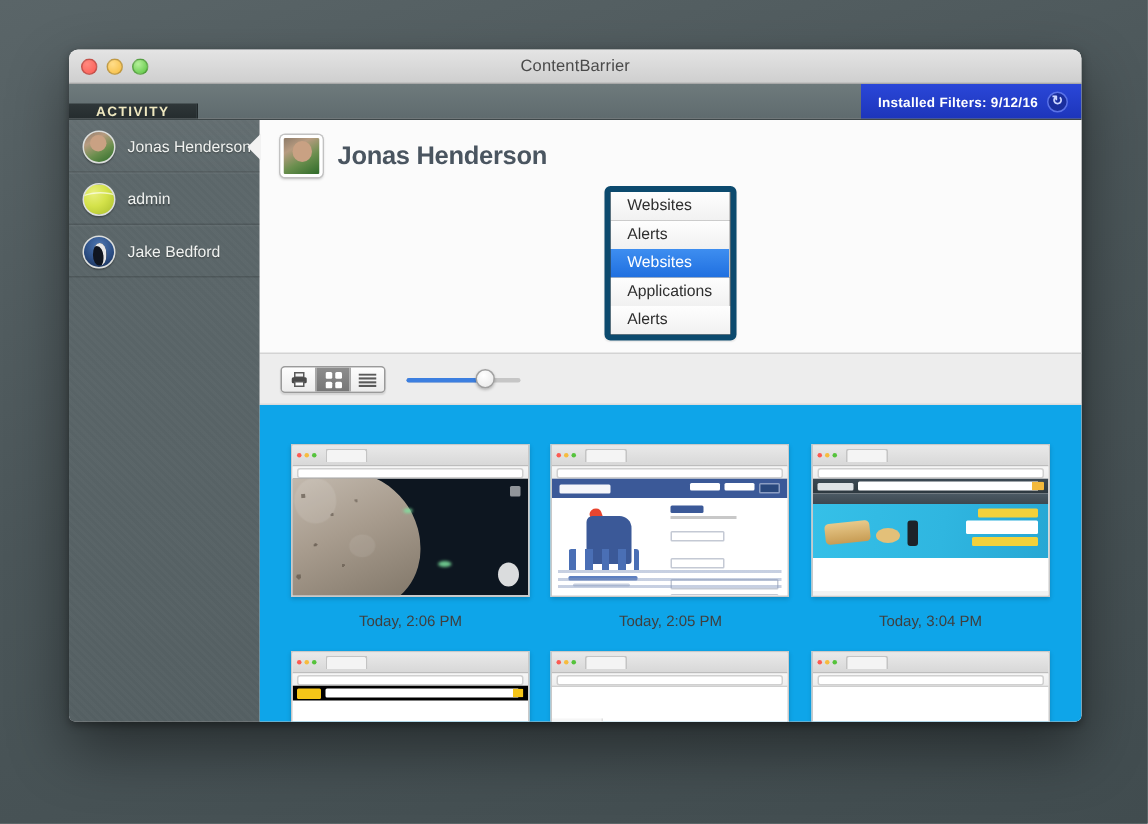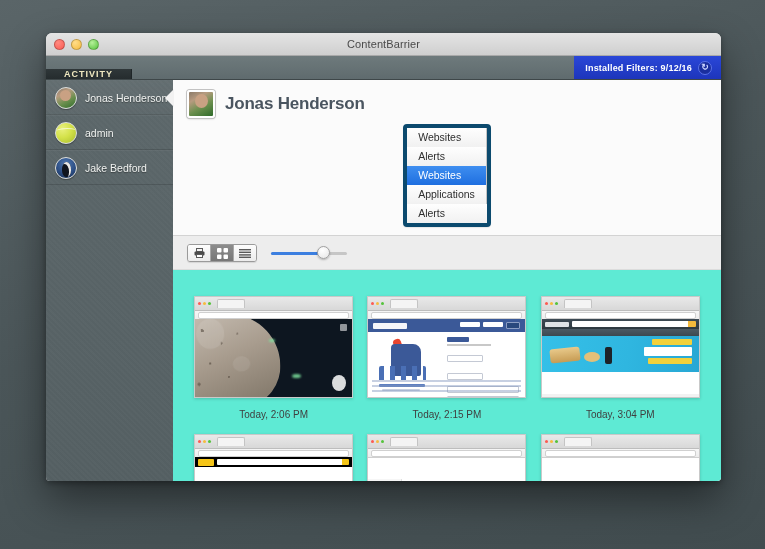--- a/index.html
+++ b/index.html
@@ -352,21 +352,21 @@
     background: radial-gradient(circle at 40% 30%, #ffffff, #e6e6e6);
     border: 1px solid #a0a0a0;
     box-sizing: border-box;
     box-shadow: 0 1px 2px rgba(0,0,0,0.25);
   }
 
   
   #grid-scroll {
     flex: 1;
     overflow: hidden;
-    background: #5eead4;
+    background: #0ea5e9;
     padding: 26px 0 0 0;
   }
   .row {
     display: flex;
     justify-content: space-around;
     padding: 0 14px;
     margin-bottom: 14px;
   }
   .cell {
     width: 159px;
@@ -733,21 +733,21 @@
                       <div class="fb-sub"></div>
                       <div><span class="fb-field half"></span><span class="fb-field half"></span></div>
                       <div class="fb-field"></div>
                       <div class="fb-field"></div>
 
                     </div>
                   </div>
                   <div class="fb-foot"></div>
                 </div>
               </div>
-              <div class="caption">Today, 2:15 PM</div>
+              <div class="caption">Today, 2:05 PM</div>
             </div>
 
             <div class="cell">
               <div class="thumb">
                 <div class="chrome">
                   <span class="dot r"></span>
                   <span class="dot y"></span>
                   <span class="dot g"></span>
                   <span class="tabstub"></span>
                 </div>

